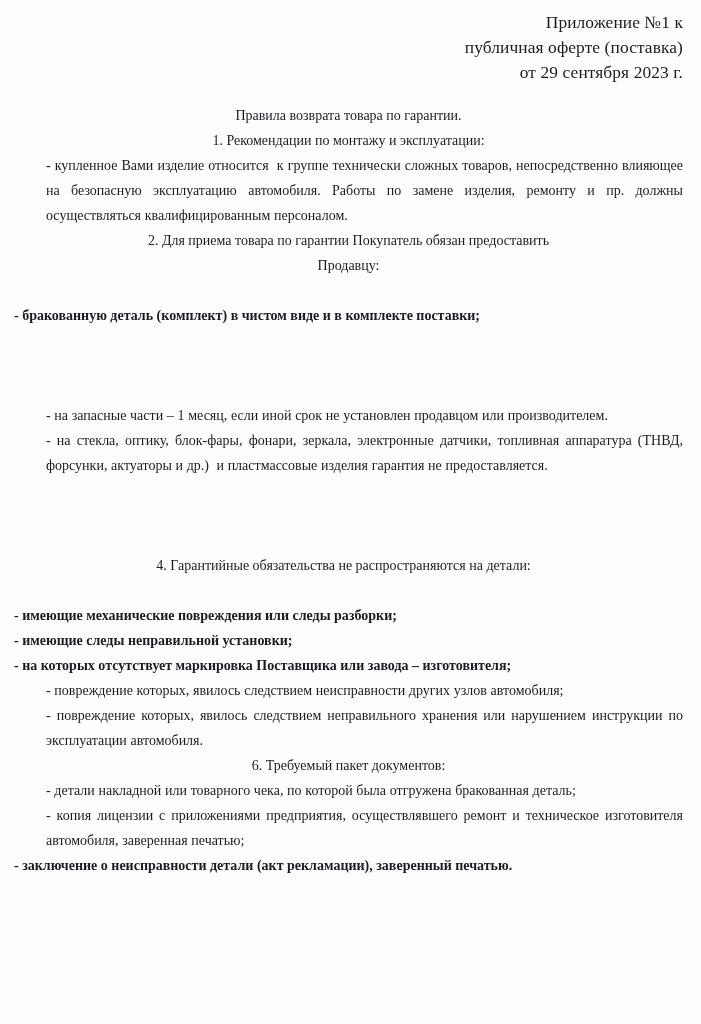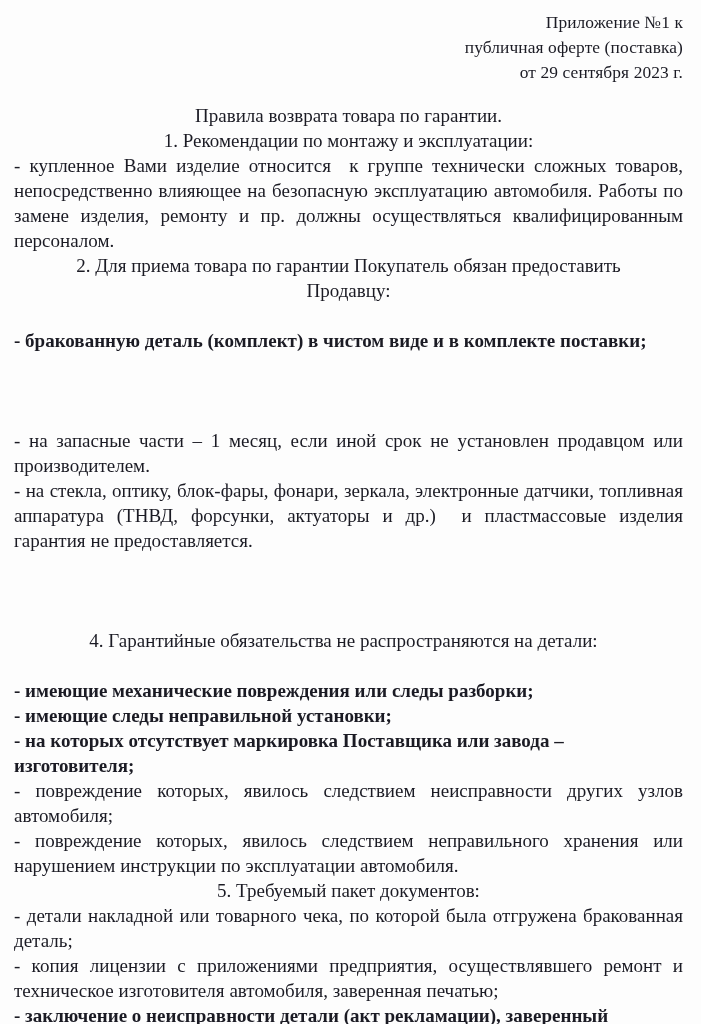--- a/index.html
+++ b/index.html
@@ -33,32 +33,33 @@
     line-height: 25px;
     letter-spacing: 0.1px;
   }
   .doc-header .hline {
     display: block;
     white-space: pre;
   }
 
   
   .blk {
-    font-size: 19px;
+    font-size: 14px;
     line-height: 25px;
   }
   .center {
     text-align: center;
     white-space: pre-wrap;
   }
   .just {
     text-align: justify;
     text-align-last: left;
     white-space: pre-wrap;
     word-spacing: 0.2px;
+    margin-left: 32px;
   }
   .plain {
     text-align: left;
     white-space: pre-wrap;
     font-weight: bold;
   }
 
   
   .sp-1 { height: 25px; }
   .sp-2 { height: 50px; }
@@ -107,19 +108,19 @@
   <div class="blk center nudge-l">4. Гарантийные обязательства не распространяются на детали:</div>
 
   <div class="sp-1"></div>
 
   <div class="blk plain">- имеющие механические повреждения или следы разборки;</div>
   <div class="blk plain">- имеющие следы неправильной установки;</div>
   <div class="blk plain">- на которых отсутствует маркировка Поставщика или завода – изготовителя;</div>
   <div class="blk just">- повреждение которых, явилось следствием неисправности других узлов автомобиля;</div>
   <div class="blk just">- повреждение которых, явилось следствием неправильного хранения или нарушением инструкции по эксплуатации автомобиля.</div>
 
-  <div class="blk center">5. Требуемый пакет документов:</div>
+  <div class="blk center">6. Требуемый пакет документов:</div>
 
   <div class="blk just">- детали накладной или товарного чека, по которой была отгружена бракованная деталь;</div>
   <div class="blk just">- копия лицензии с приложениями предприятия, осуществлявшего ремонт и техническое изготовителя автомобиля, заверенная печатью;</div>
   <div class="blk plain">- заключение о неисправности детали (акт рекламации), заверенный печатью.</div>
 
 </div>
 
 </body></html>

